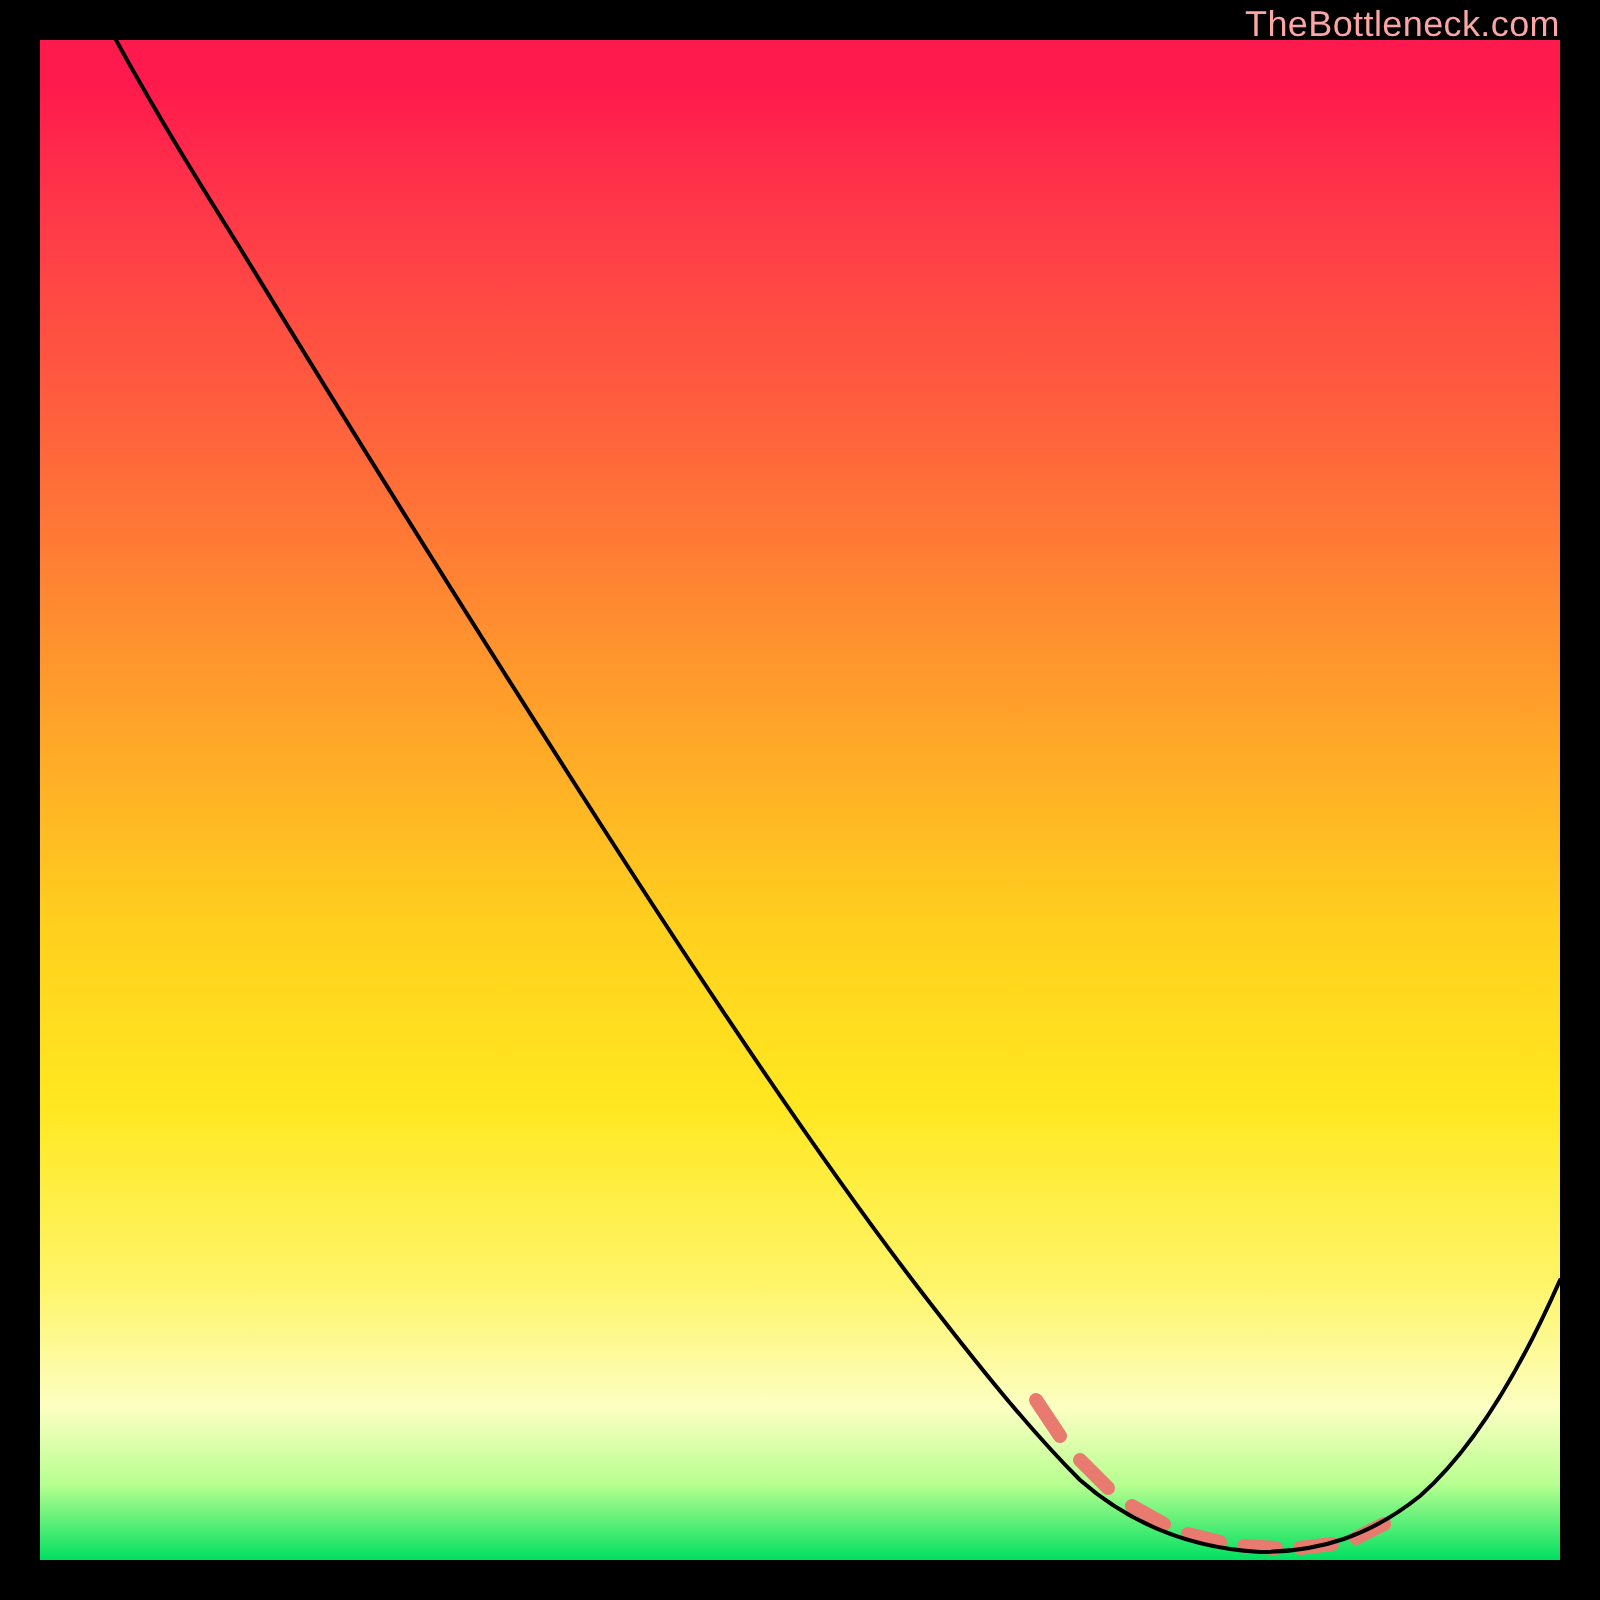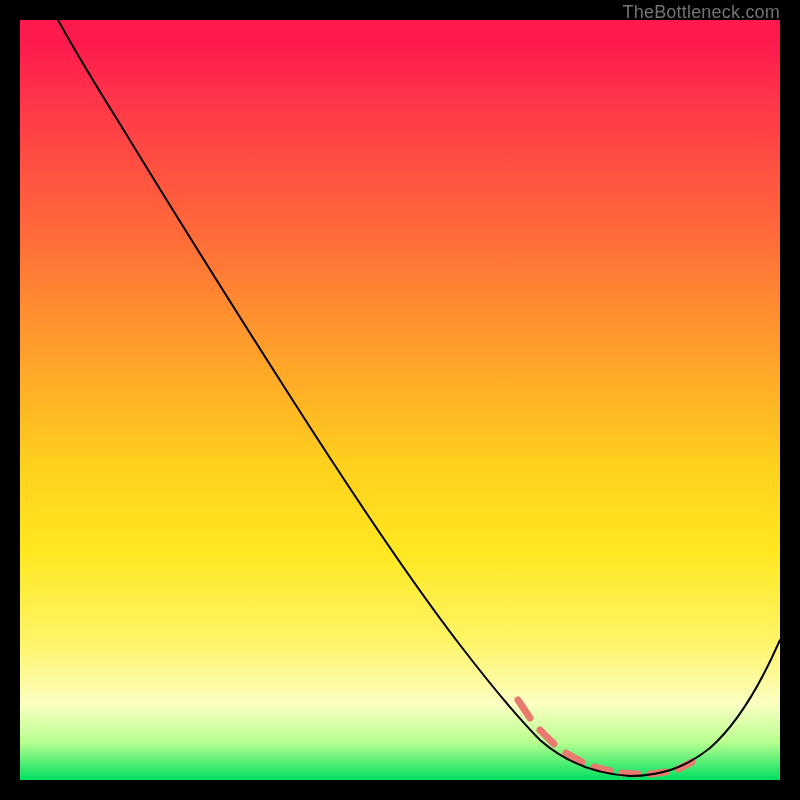--- a/index.html
+++ b/index.html
@@ -29,21 +29,21 @@
       #b8ff90 95%,
       #00e060 100%
     );
   }
   .attribution {
     position: absolute;
     top: 2px;
     right: 20px;
     font-family: Arial, Helvetica, sans-serif;
     font-size: 18px;
-    color: #737373;
+    color: #fca5a5;
     font-weight: 500;
     letter-spacing: 0.2px;
   }
   .curve-svg {
     position: absolute;
     left: 0;
     top: 0;
     width: 760px;
     height: 760px;
   }

